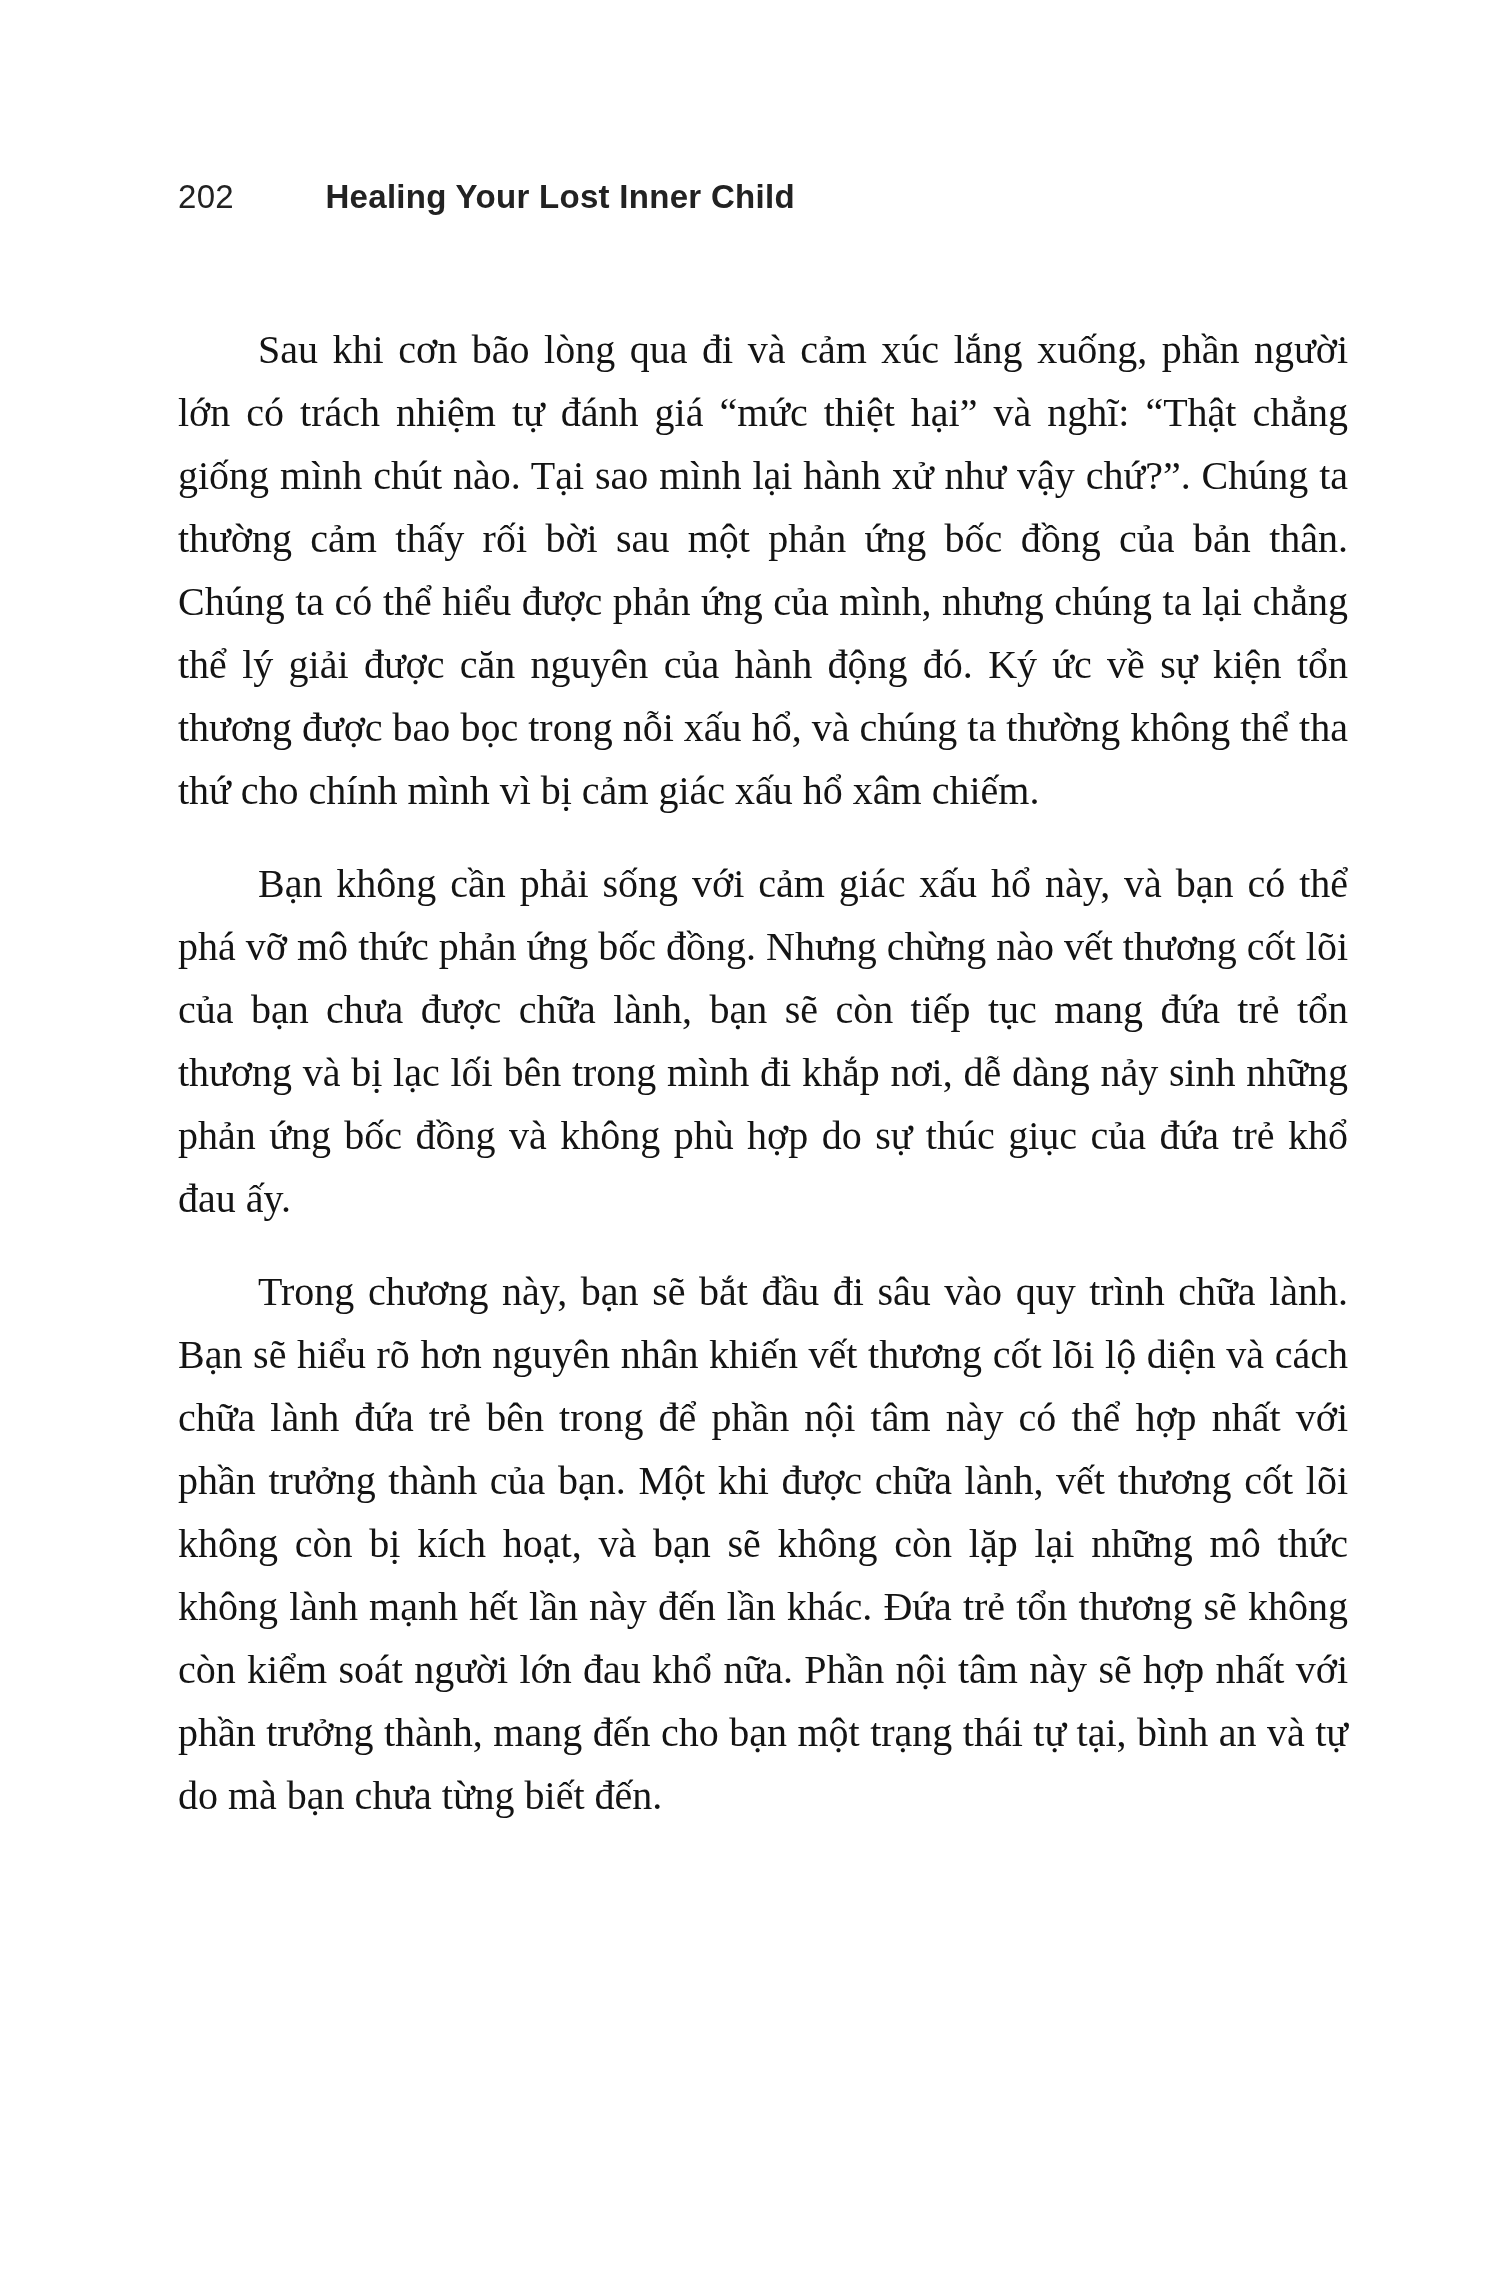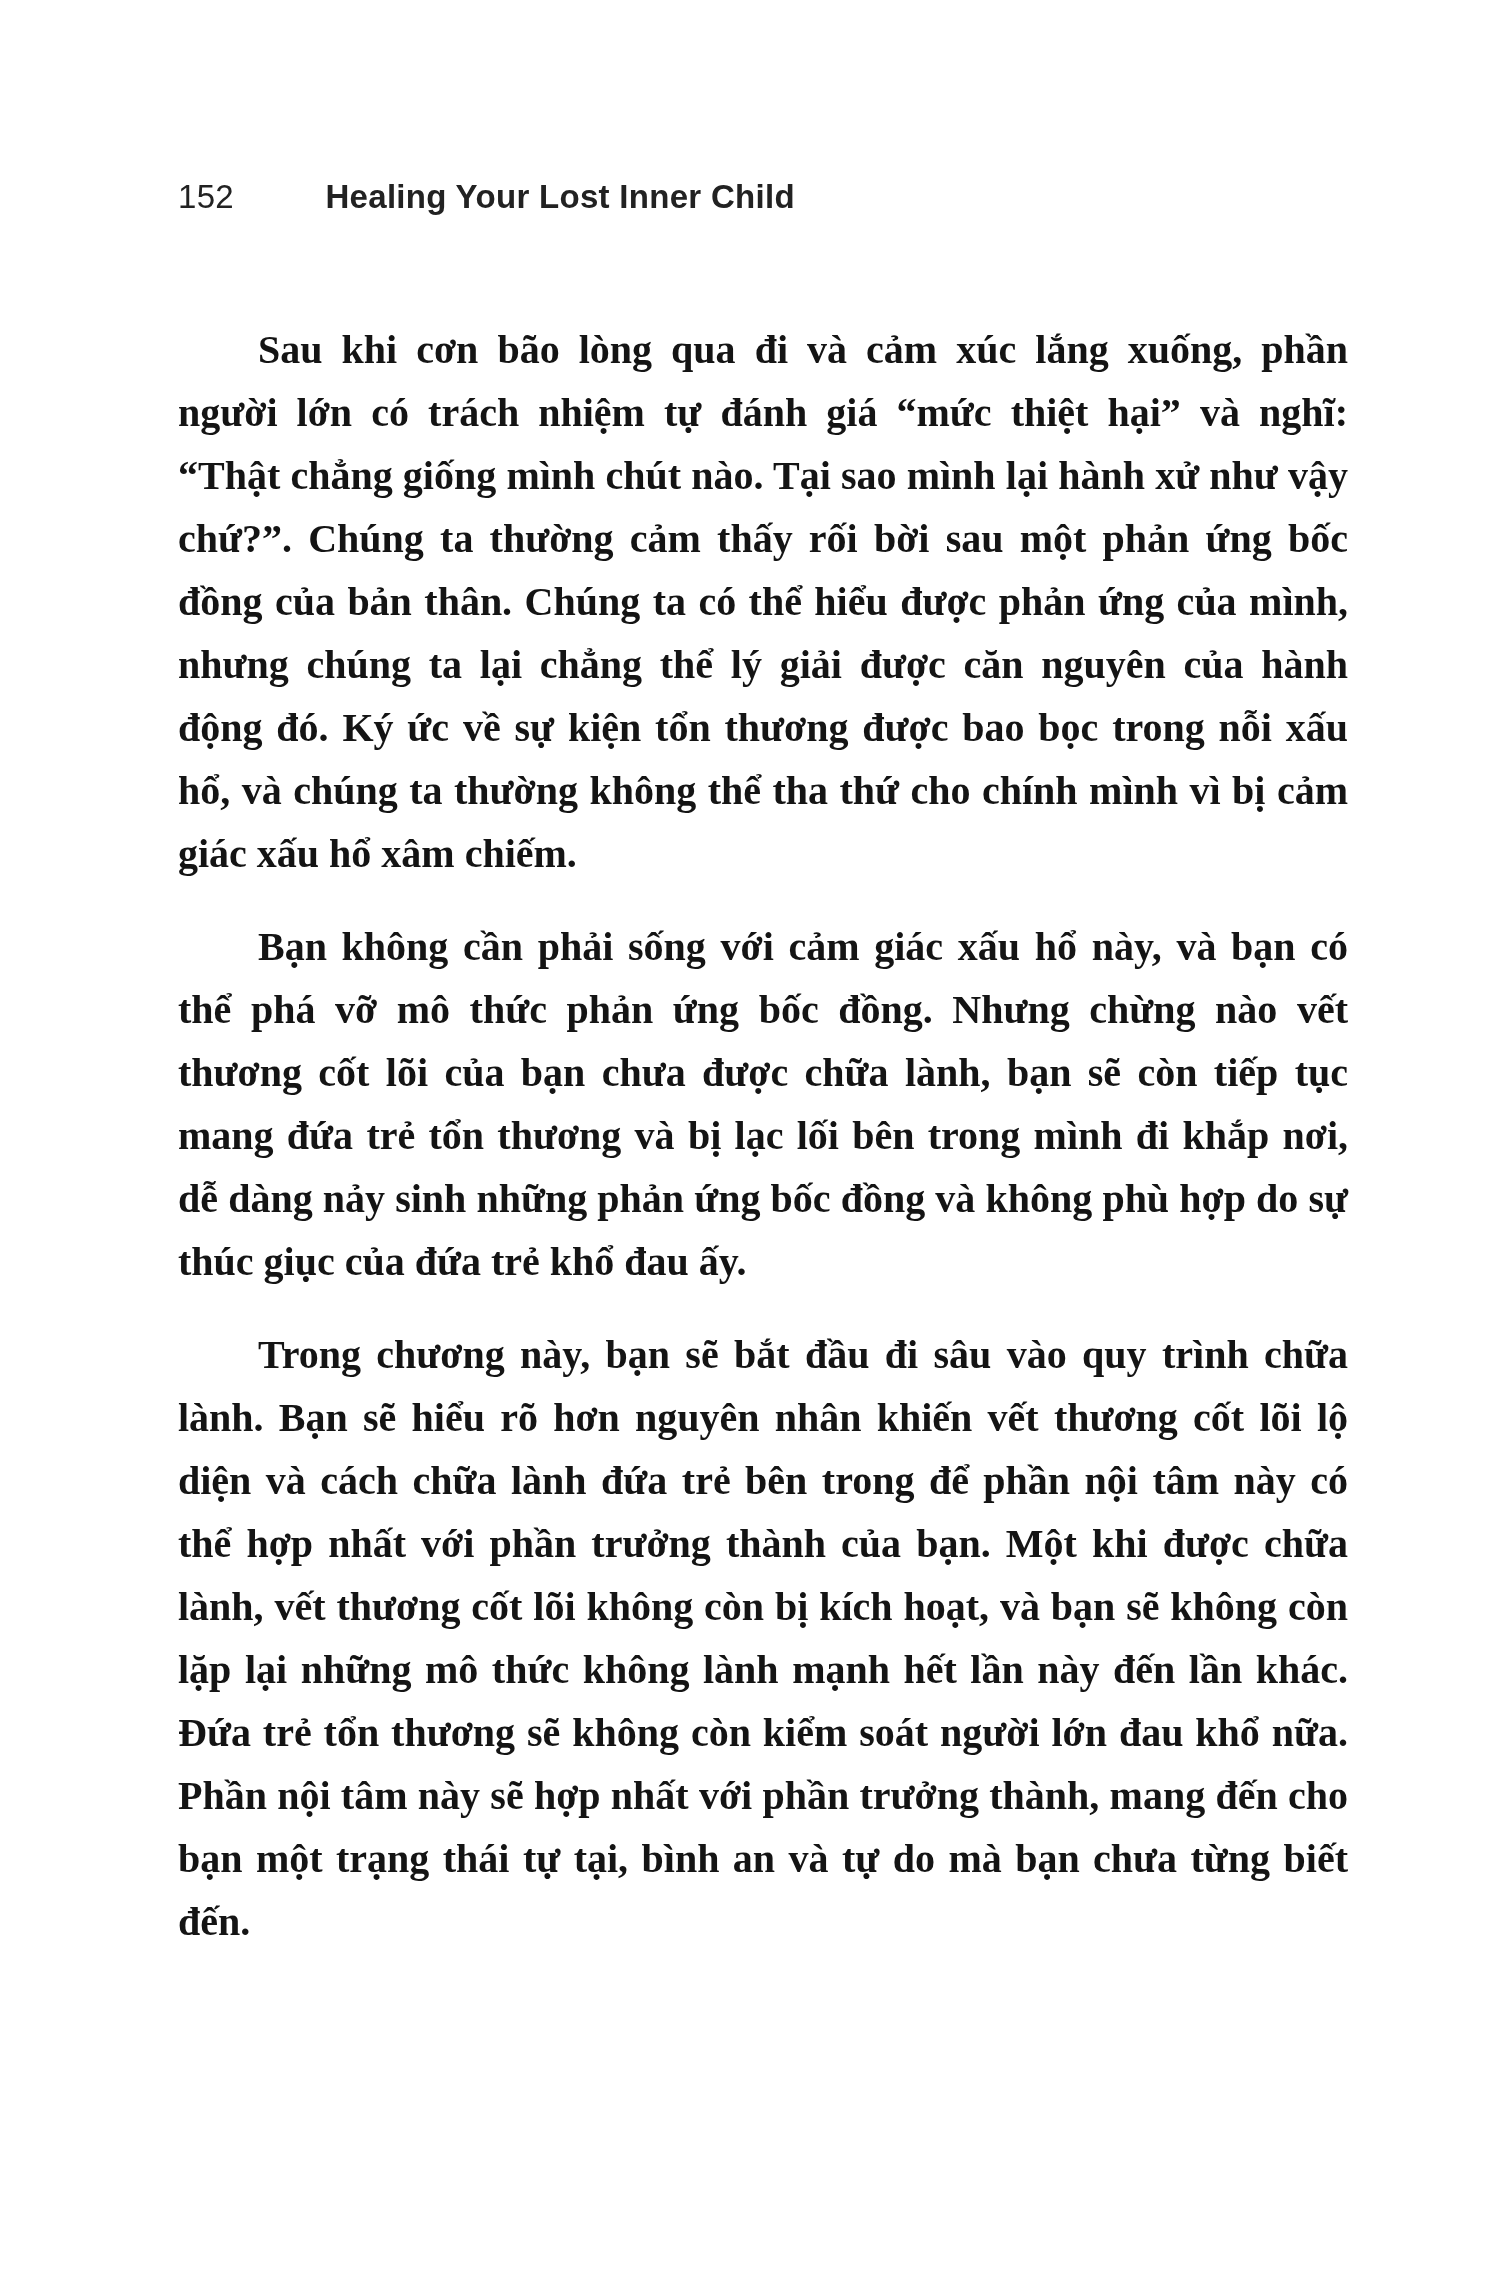--- a/index.html
+++ b/index.html
@@ -43,33 +43,32 @@
     width: 1170px;
     font-family: "Liberation Serif", "DejaVu Serif", serif;
     font-size: 40px;
     line-height: 63px;
     text-align: justify;
     color: #141414;
   }
   .para {
     margin: 0 0 30px 0;
     text-indent: 80px;
-    font-weight: bold;
   }
   .para:last-child {
     margin-bottom: 0;
   }
 </style>
 </head>
 <body>
 
 <div class="page">
 
   <header class="page-header">
-    <span class="page-number">152</span>
+    <span class="page-number">202</span>
     <span class="running-title"><span class="running-title-bold">Healing</span><span class="running-title-rest"> Your Lost Inner Child</span></span>
   </header>
 
   <main class="page-body">
     <p class="para">Sau khi cơn bão lòng qua đi và cảm xúc lắng xuống, phần người lớn có trách nhiệm tự đánh giá “mức thiệt hại” và nghĩ: “Thật chẳng giống mình chút nào. Tại sao mình lại hành xử như vậy chứ?”. Chúng ta thường cảm thấy rối bời sau một phản ứng bốc đồng của bản thân. Chúng ta có thể hiểu được phản ứng của mình, nhưng chúng ta lại chẳng thể lý giải được căn nguyên của hành động đó. Ký ức về sự kiện tổn thương được bao bọc trong nỗi xấu hổ, và chúng ta thường không thể tha thứ cho chính mình vì bị cảm giác xấu hổ xâm chiếm.</p>
     <p class="para">Bạn không cần phải sống với cảm giác xấu hổ này, và bạn có thể phá vỡ mô thức phản ứng bốc đồng. Nhưng chừng nào vết thương cốt lõi của bạn chưa được chữa lành, bạn sẽ còn tiếp tục mang đứa trẻ tổn thương và bị lạc lối bên trong mình đi khắp nơi, dễ dàng nảy sinh những phản ứng bốc đồng và không phù hợp do sự thúc giục của đứa trẻ khổ đau ấy.</p>
     <p class="para">Trong chương này, bạn sẽ bắt đầu đi sâu vào quy trình chữa lành. Bạn sẽ hiểu rõ hơn nguyên nhân khiến vết thương cốt lõi lộ diện và cách chữa lành đứa trẻ bên trong để phần nội tâm này có thể hợp nhất với phần trưởng thành của bạn. Một khi được chữa lành, vết thương cốt lõi không còn bị kích hoạt, và bạn sẽ không còn lặp lại những mô thức không lành mạnh hết lần này đến lần khác. Đứa trẻ tổn thương sẽ không còn kiểm soát người lớn đau khổ nữa. Phần nội tâm này sẽ hợp nhất với phần trưởng thành, mang đến cho bạn một trạng thái tự tại, bình an và tự do mà bạn chưa từng biết đến.</p>
   </main>
 
 </div>

